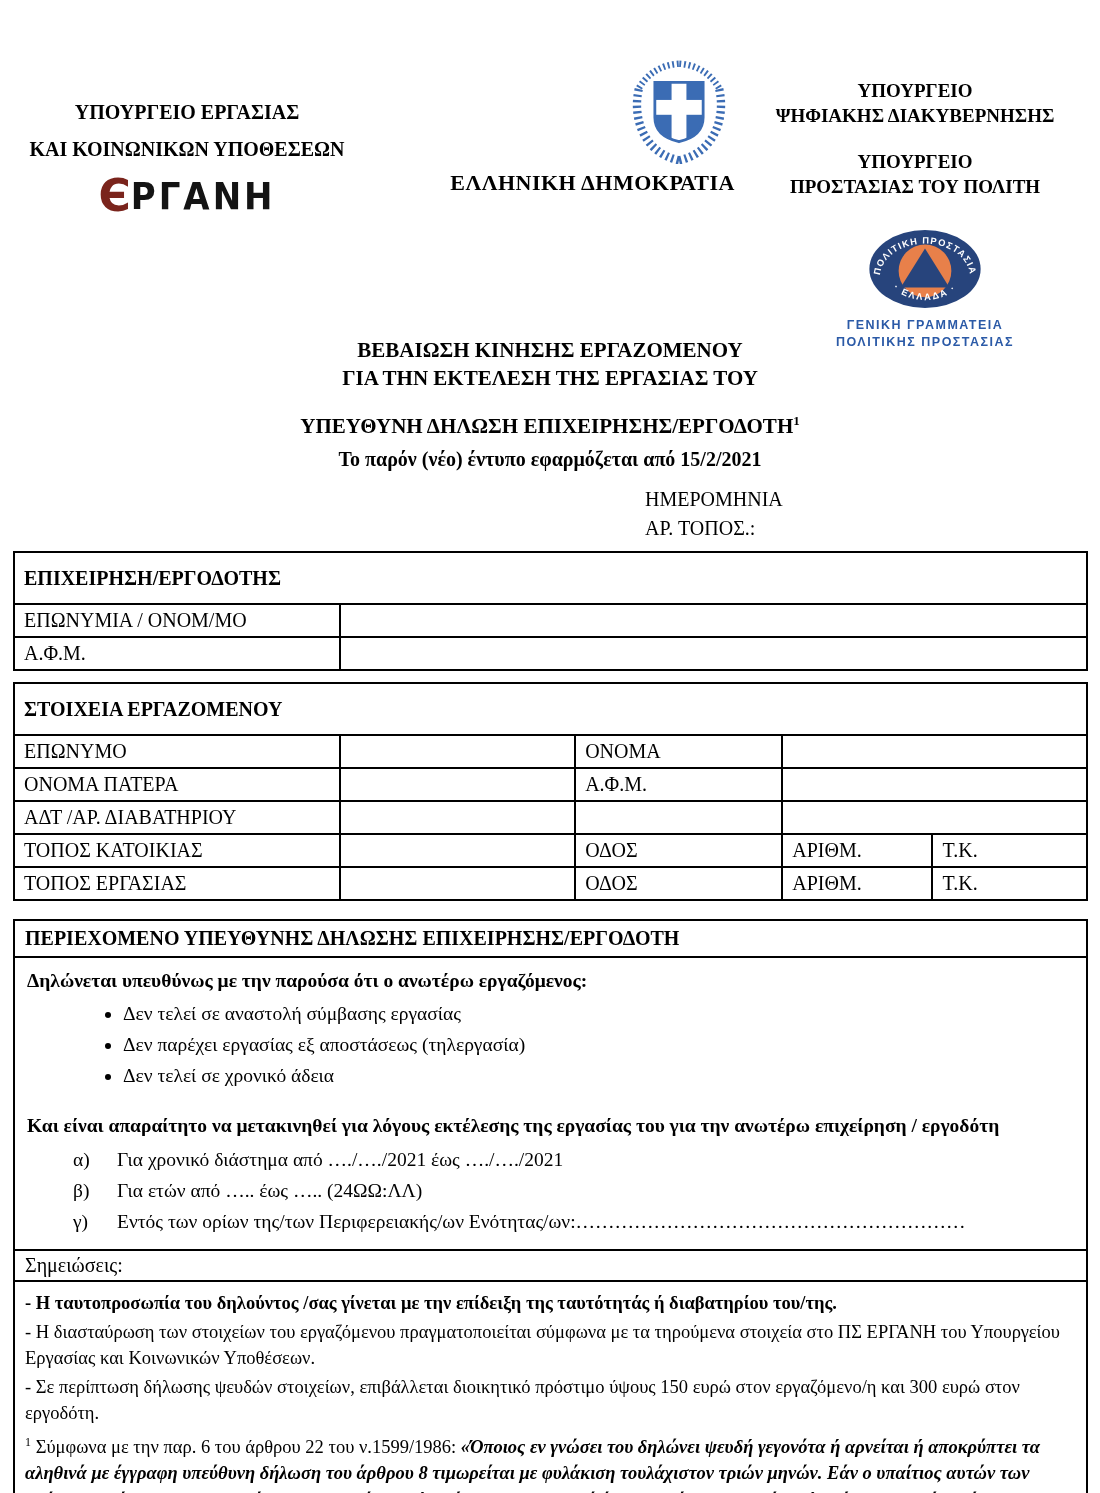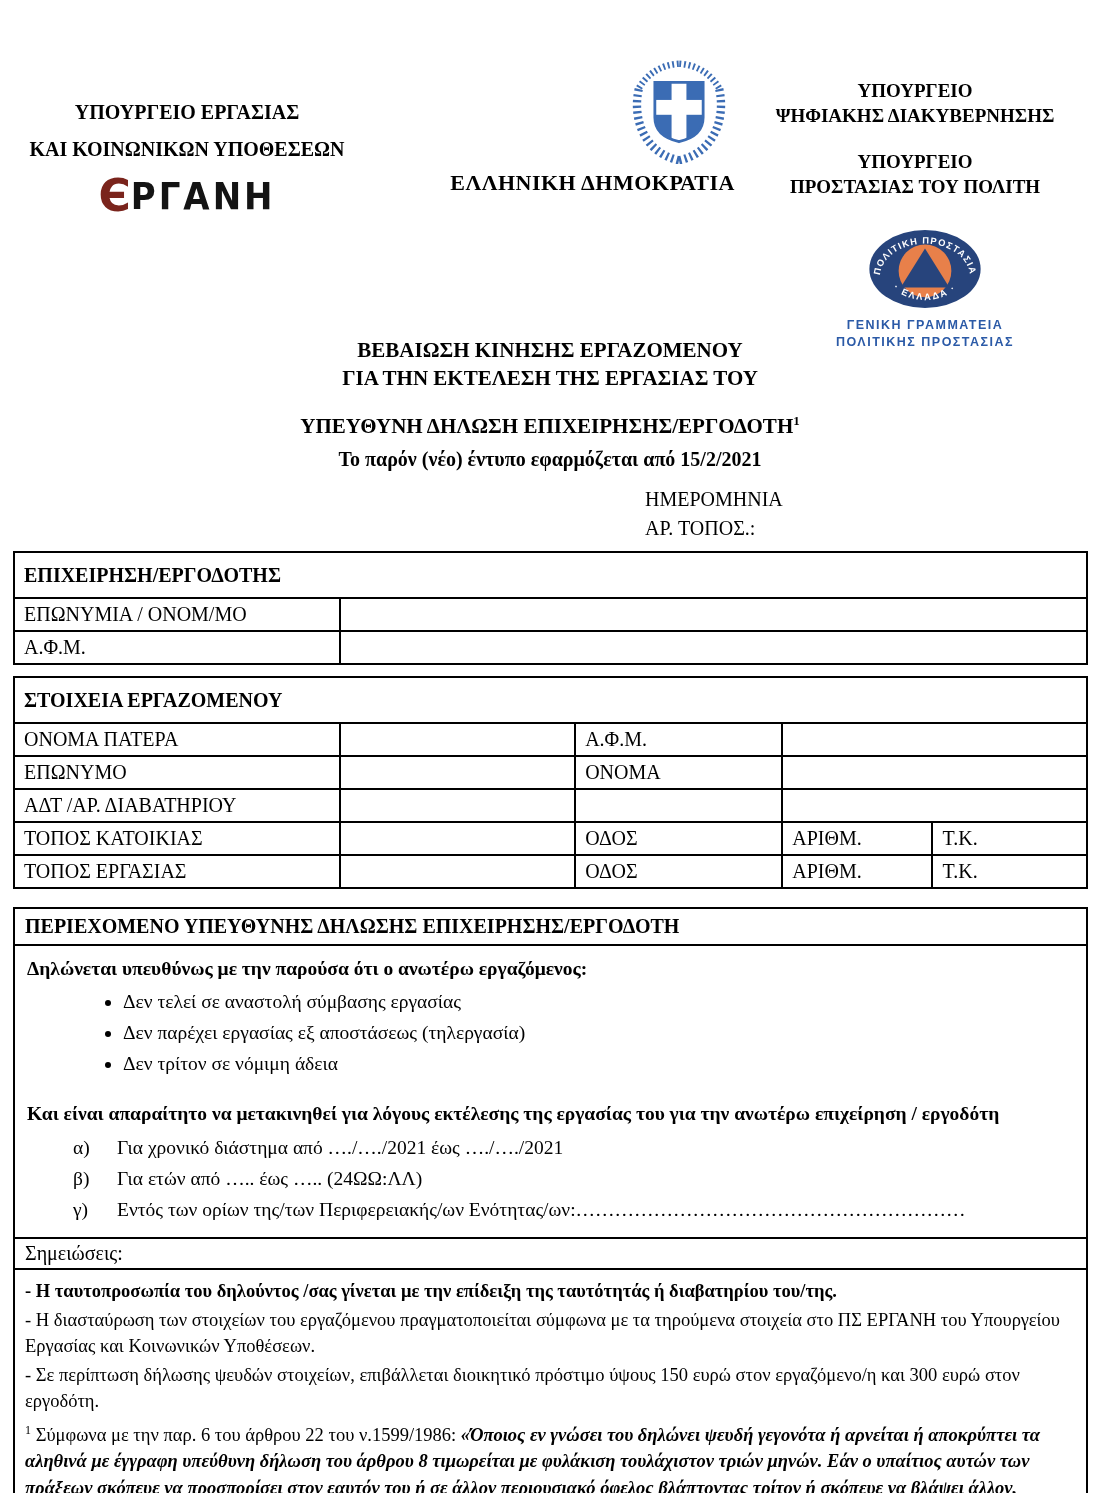--- a/index.html
+++ b/index.html
@@ -41,21 +41,21 @@
   .effective-note{font-weight:bold;font-size:20px;margin-top:8px;}
 
   
   .meta-block{margin:14px 0 0 645px;font-size:20px;line-height:29px;}
 
   
   .content{margin:8px 12px 0 13px;}
   table{width:100%;border-collapse:collapse;}
   table,td,th{border:2px solid #000;}
   th{text-align:left;}
-  .form-table th{font-size:20px;font-weight:bold;padding:4px 9px;height:46px;}
+  .form-table th{font-size:20px;font-weight:bold;padding:4px 9px;height:52px;}
   .form-table td{font-size:20px;padding:3px 9px;height:33px;}
   .t-gap{height:11px;}
   .t-gap2{height:18px;}
 
   
   .decl-table th{font-size:20px;font-weight:bold;padding:6px 10px;height:36px;}
   .decl-content{padding:8px 14px 12px 12px;}
   .decl-intro{font-weight:bold;font-size:19.5px;line-height:29px;}
   .decl-bullets{list-style:disc;padding-left:96px;margin:3px 0 0 0;}
   .decl-bullets li{font-size:19.5px;line-height:31px;}
@@ -180,29 +180,29 @@
           <col style="width:21.9%">
           <col style="width:19.3%">
           <col style="width:14.0%">
           <col style="width:14.4%">
       </colgroup>
       <tbody>
           <tr>
         <th colspan="5">ΣΤΟΙΧΕΙΑ ΕΡΓΑΖΟΜΕΝΟΥ</th>
       </tr>
       <tr>
+        <td>ΕΠΩΝΥΜΟ</td>
+        <td></td>
+        <td>ΟΝΟΜΑ</td>
+        <td colspan="2"></td>
+      </tr>
+      <tr>
         <td>ΟΝΟΜΑ ΠΑΤΕΡΑ</td>
         <td></td>
         <td>Α.Φ.Μ.</td>
-        <td colspan="2"></td>
-      </tr>
-      <tr>
-        <td>ΕΠΩΝΥΜΟ</td>
-        <td></td>
-        <td>ΟΝΟΜΑ</td>
         <td colspan="2"></td>
       </tr>
       <tr>
         <td>ΑΔΤ /ΑΡ. ΔΙΑΒΑΤΗΡΙΟΥ</td>
         <td></td>
         <td></td>
         <td colspan="2"></td>
       </tr>
       <tr>
         <td>ΤΟΠΟΣ ΚΑΤΟΙΚΙΑΣ</td>
@@ -227,21 +227,21 @@
       <tbody>
           <tr>
         <th>ΠΕΡΙΕΧΟΜΕΝΟ ΥΠΕΥΘΥΝΗΣ ΔΗΛΩΣΗΣ ΕΠΙΧΕΙΡΗΣΗΣ/ΕΡΓΟΔΟΤΗ</th>
       </tr>
       <tr>
         <td class="decl-content">
           <div class="decl-intro">Δηλώνεται υπευθύνως με την παρούσα ότι ο ανωτέρω εργαζόμενος:</div>
           <ul class="decl-bullets">
             <li>Δεν τελεί σε αναστολή σύμβασης εργασίας</li>
             <li>Δεν παρέχει εργασίας εξ αποστάσεως (τηλεργασία)</li>
-            <li>Δεν τρίτον σε νόμιμη άδεια</li>
+            <li>Δεν τελεί σε χρονικό άδεια</li>
           </ul>
           <div class="necessity">Και είναι απαραίτητο να μετακινηθεί για λόγους εκτέλεσης της εργασίας του για την ανωτέρω επιχείρηση / εργοδότη</div>
           <div class="abc">
             <div class="abc-row">
               <span class="abc-marker">α)</span>
               <span class="abc-text">Για χρονικό διάστημα από    …./…./2021 έως   …./…./2021</span>
             </div>
             <div class="abc-row">
               <span class="abc-marker">β)</span>
               <span class="abc-text">Για ετών από ….. έως  ….. (24ΩΩ:ΛΛ)</span>

